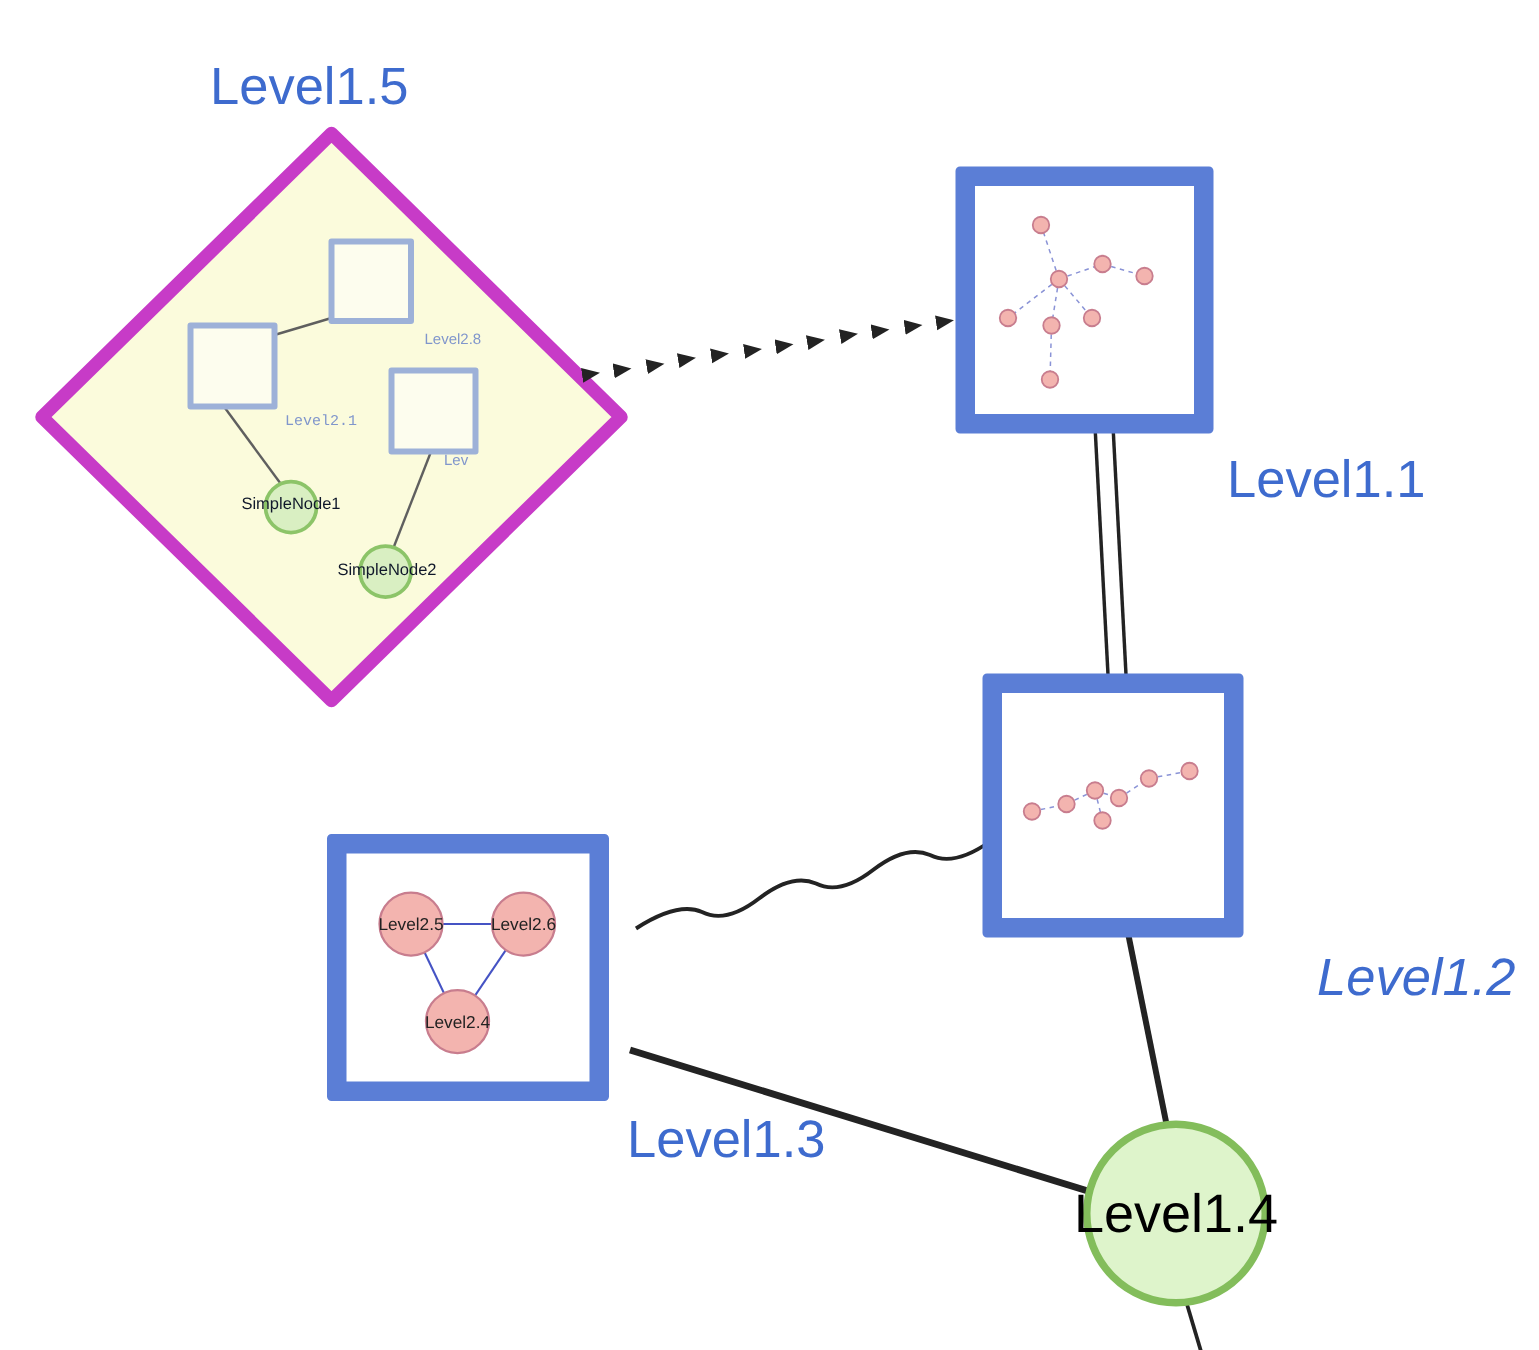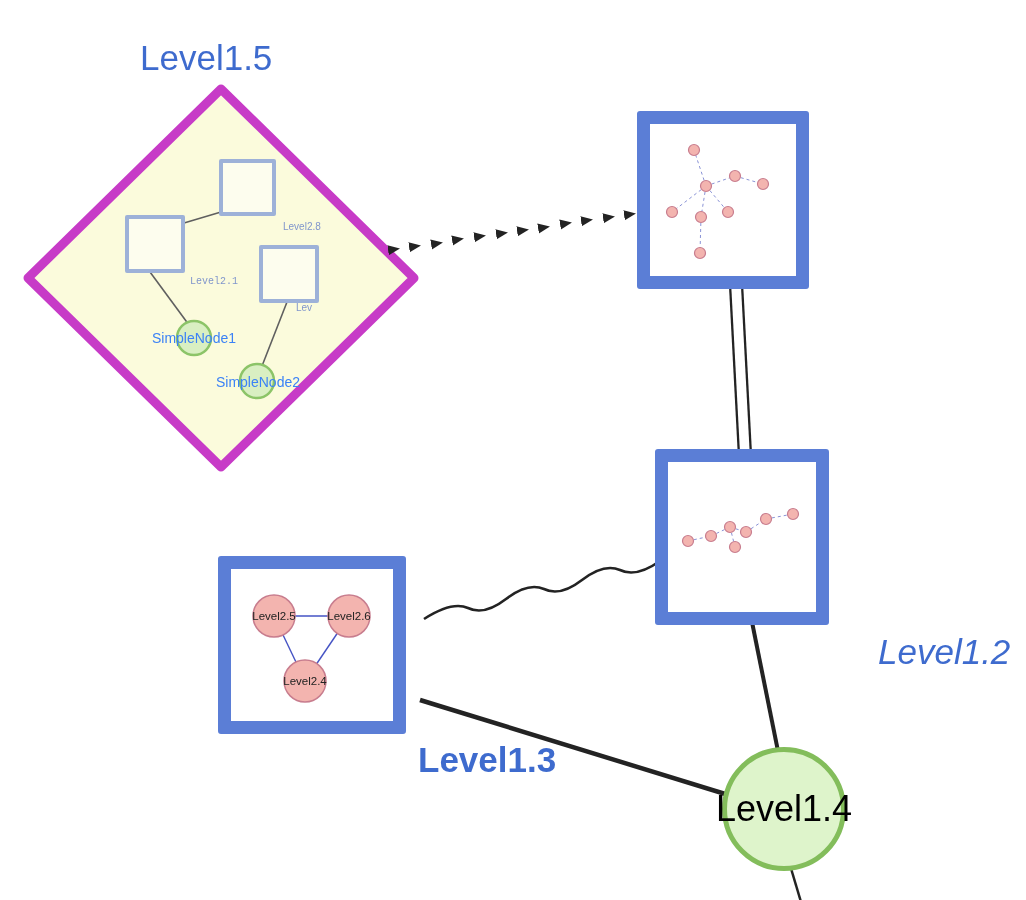--- a/index.html
+++ b/index.html
@@ -2,21 +2,21 @@
 <html style="--label-blue: #3e6bce; --group-border: #5b7ed6; --diamond-stroke: #c73bc7; --diamond-fill: #fbfbdc; --inner-square-border: #9db1d8; --inner-square-fill: #fdfdee; --inner-label-blue: #8096cc; --green-fill: #d9efc2; --green-border: #8cc468; --level14-fill: #def4cb; --level14-border: #83bd5b; --pink-fill: #f3b4af; --pink-border: #c87d8e; --mini-edge-blue: #8a93d6; --tri-edge-blue: #4553c4; --edge-dark: #232323;"><head>
 <meta charset="utf-8">
 <style>
   * { margin:0; padding:0; }
   body { background:#ffffff; }
   .canvas { position:relative; width:1026px; height:900px; background:#ffffff;
             font-family:"Liberation Sans", sans-serif; overflow:hidden; }
   svg.layer { position:absolute; left:0; top:0; }
   .blue-label { position:absolute; color:var(--label-blue,#3e6bce); font-size:35px;text-align:right; }
   .small-blue-label { position:absolute; color:var(--inner-label-blue,#8096cc); font-size:10px; }
-  .node-label-sm { position:absolute; color:#3b82f6; font-size:14px; }
+  .node-label-sm { position:absolute; color:#0f172a; font-size:11px; }
   .group-box { position:absolute; box-sizing:border-box; border:13px solid var(--group-border,#5b7ed6);
                background:#ffffff; border-radius:3px; }
   .inner-square { position:absolute; box-sizing:border-box; border:4px solid var(--inner-square-border,#9db1d8);
                   background:var(--inner-square-fill,#fdfdee); border-radius:2px; }
   .diamond { fill:var(--diamond-fill,#fbfbdc); stroke:var(--diamond-stroke,#c73bc7); }
   .gray-edge { stroke:#5f5f5f; }
   .edge-black { stroke:var(--edge-dark,#232323); fill:none; }
   .green-node { fill:var(--green-fill,#d9efc2); stroke:var(--green-border,#8cc468); }
   .pink-node circle, circle.pink-node { fill:var(--pink-fill,#f3b4af); stroke:var(--pink-border,#c87d8e); }
   .mini-edge line { stroke:var(--mini-edge-blue,#8a93d6); stroke-dasharray:3 3; fill:none; }
@@ -89,20 +89,21 @@
         <circle cx="56" cy="62" r="5.5"></circle>
         <circle cx="85" cy="52" r="5.5"></circle>
         <circle cx="22" cy="88" r="5.5"></circle>
         <circle cx="51" cy="93" r="5.5"></circle>
         <circle cx="78" cy="88" r="5.5"></circle>
         <circle cx="113" cy="60" r="5.5"></circle>
         <circle cx="50" cy="129" r="5.5"></circle>
       </g>
     </svg>
   </div>
+  <div class="blue-label" style="left:818px; top:300px;">Level1.1</div>
 
   <div class="group-box" style="left:655px; top:449px; width:174px; height:176px;">
     <svg width="148" height="150" viewBox="0 0 148 150">
       <g class="mini-edge" stroke-width="1">
         <line x1="20" y1="79" x2="43" y2="74"></line>
         <line x1="43" y1="74" x2="62" y2="65"></line>
         <line x1="62" y1="65" x2="78" y2="70"></line>
         <line x1="62" y1="65" x2="67" y2="85"></line>
         <line x1="78" y1="70" x2="98" y2="57"></line>
         <line x1="98" y1="57" x2="125" y2="52"></line>
@@ -128,19 +129,19 @@
         <line x1="118" y1="47" x2="74" y2="112"></line>
       </g>
       <circle class="pink-node" cx="43" cy="47" r="21" stroke-width="1.5"></circle>
       <circle class="pink-node" cx="118" cy="47" r="21" stroke-width="1.5"></circle>
       <circle class="pink-node" cx="74" cy="112" r="21" stroke-width="1.5"></circle>
       <text class="mini-label" x="43" y="51" text-anchor="middle">Level2.5</text>
       <text class="mini-label" x="118" y="51" text-anchor="middle">Level2.6</text>
       <text class="mini-label" x="74" y="116" text-anchor="middle">Level2.4</text>
     </svg>
   </div>
-  <div class="blue-label" style="left:418px; top:740px;font-weight:bold;">Level1.3</div>
+  <div class="blue-label" style="left:418px; top:740px;">Level1.3</div>
 
   <div class="lvl14-circle" style="left:722px; top:747px; width:124px; height:124px;">
     <div class="lvl14-label">Level1.4</div>
   </div>
 
 </div>
 
 </body></html>

